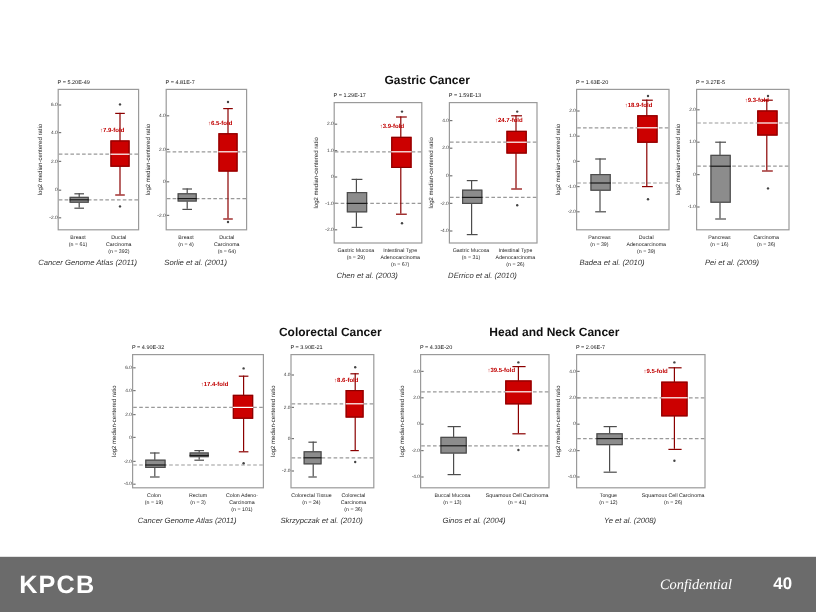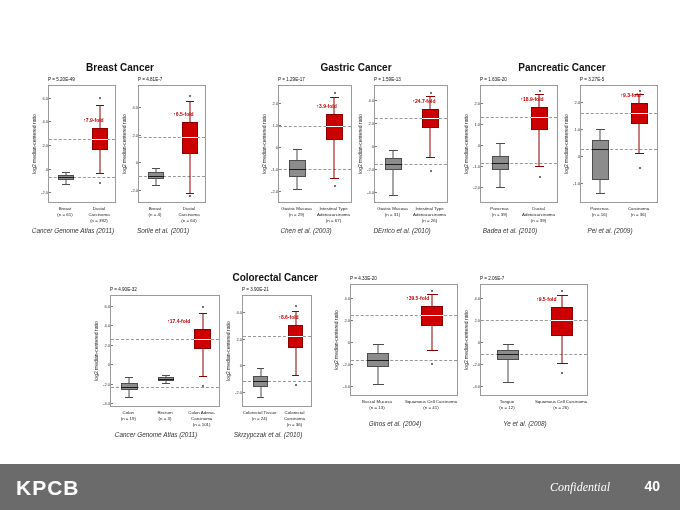--- a/index.html
+++ b/index.html
@@ -76,21 +76,20 @@
   }
 </style>
 </head>
 <body>
 
 <div class="slide">
 
 
   <div id="panels">
       <div class="group" style="left: 28px; top: 62px;">
-        <div class="group-title" style="width: 184px;">Breast Cancer</div>
         <div class="charts" style="margin-top: 4px;">
           <div class="chart" style="width: 90px; position: relative; height: 162px;">
             <div class="pval" style="left: 20px; top: 0px;">P = 5.20E-49</div>
             <div class="axis-label" style="left: 6px; top: 67px;">log2 median-centered ratio</div>
             <div class="plot" style="position: absolute; left: 20px; top: 8px; width: 68px; height: 118px;">
               <div class="ytick" style="top: 11.8px;">6.0</div>
               <div class="ytickmark" style="top: 11.8px;"></div>
               <div class="ytick" style="top: 35.4px;">4.0</div>
               <div class="ytickmark" style="top: 35.4px;"></div>
               <div class="ytick" style="top: 59px;">2.0</div>
@@ -268,21 +267,20 @@
               <div class="xlab" style="width: 37px;">
                 <div>Intestinal Type Adenocarcinoma</div>
                 <div>(n = 26)</div>
               </div>
             </div>
             <div class="source" style="position: absolute; left: 0px; width: 96px; top: 148px;">DErrico et al. (2010)</div>
           </div>
         </div>
       </div>
       <div class="group" style="left: 460px; top: 62px;">
-        <div class="group-title" style="width: 204px;">Pancreatic Cancer</div>
         <div class="charts" style="margin-top: 4px;">
           <div class="chart" style="width: 100px; position: relative; height: 162px;">
             <div class="pval" style="left: 20px; top: 0px;">P = 1.63E-20</div>
             <div class="axis-label" style="left: 6px; top: 67px;">log2 median-centered ratio</div>
             <div class="plot" style="position: absolute; left: 20px; top: 8px; width: 78px; height: 118px;">
               <div class="ytick" style="top: 16.8571px;">2.0</div>
               <div class="ytickmark" style="top: 16.8571px;"></div>
               <div class="ytick" style="top: 37.9286px;">1.0</div>
               <div class="ytickmark" style="top: 37.9286px;"></div>
               <div class="ytick" style="top: 59px;">0</div>
@@ -471,20 +469,21 @@
               <div class="xlab" style="width: 35px;">
                 <div>Colorectal Carcinoma</div>
                 <div>(n = 36)</div>
               </div>
             </div>
             <div class="source" style="position: absolute; left: 0px; width: 92px; top: 142px;">Skrzypczak et al. (2010)</div>
           </div>
         </div>
       </div>
       <div class="group" style="left: 330px; top: 272px;">
+        <div class="group-title" style="width: 264px;">Head and Neck Cancer</div>
         <div class="charts" style="margin-top: 4px;">
           <div class="chart" style="width: 130px; position: relative; height: 156px;">
             <div class="pval" style="left: 20px; top: 0px;">P = 4.33E-20</div>
             <div class="axis-label" style="left: 6px; top: 64px;">log2 median-centered ratio</div>
             <div class="plot" style="position: absolute; left: 20px; top: 8px; width: 108px; height: 112px;">
               <div class="ytick" style="top: 13.1765px;">4.0</div>
               <div class="ytickmark" style="top: 13.1765px;"></div>
               <div class="ytick" style="top: 35.1373px;">2.0</div>
               <div class="ytickmark" style="top: 35.1373px;"></div>
               <div class="ytick" style="top: 57.098px;">0</div>

